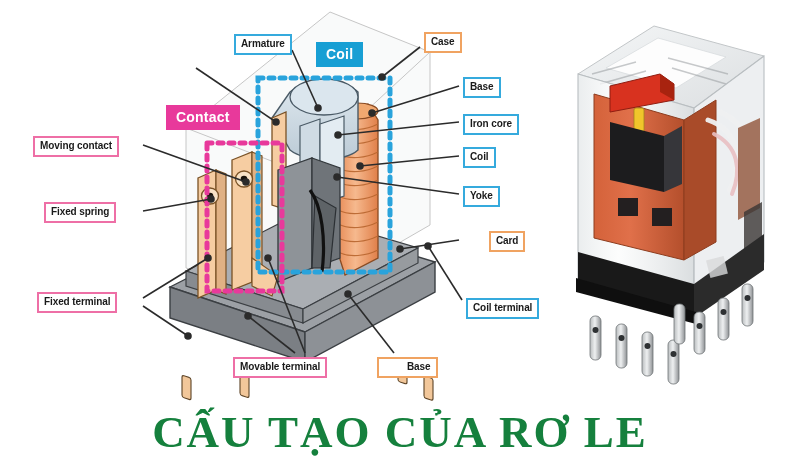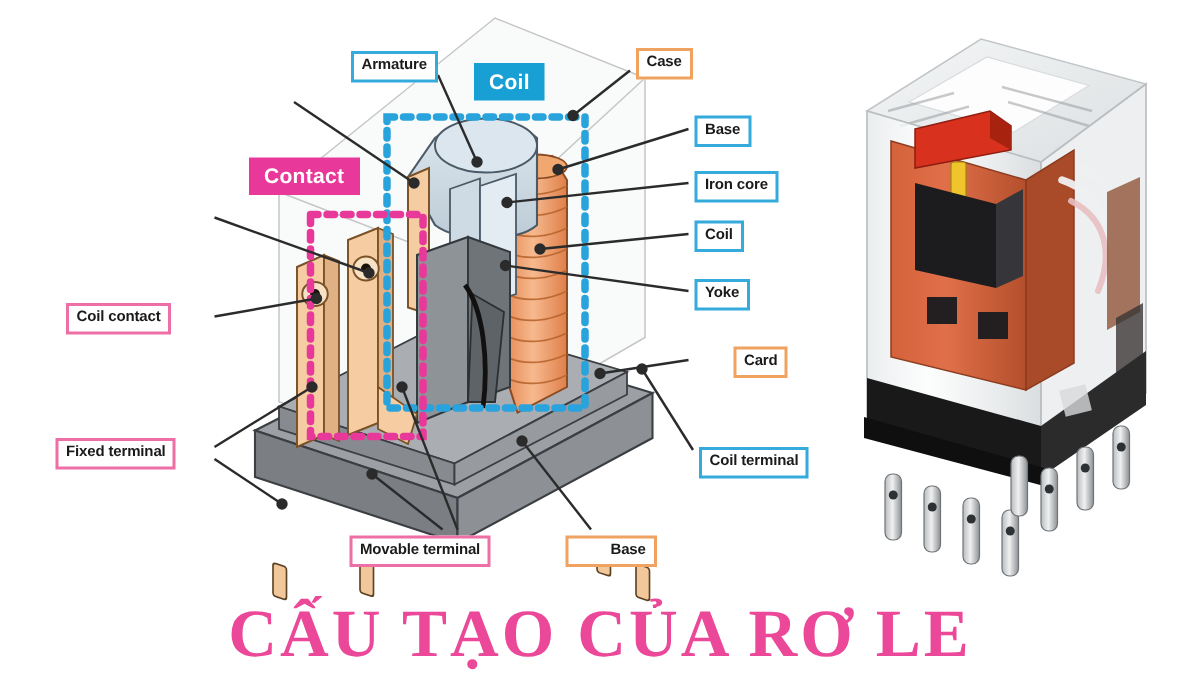--- a/index.html
+++ b/index.html
@@ -56,28 +56,28 @@
     letter-spacing: 0.2px;
     z-index: 41;
   }
   .grp.coilgrp    { background: #189fd4; }
   .grp.contactgrp { background: #e8399b; }
 
   
   #title {
     position: absolute;
     left: 0;
-    top: 396px;
+    top: 406px;
     width: 800px;
     text-align: center;
     font-family: "Liberation Serif", "DejaVu Serif", serif;
     font-weight: 700;
     font-size: 45px;
     letter-spacing: 2px;
-    color: #ec4899;
+    color: #15803d;
     z-index: 5;
   }
 
   
   #photo {
     position: absolute;
     left: 548px;
     top: 12px;
     width: 252px;
     height: 380px;
@@ -224,21 +224,22 @@
   <div class="grp coilgrp" style="left:316px; top:42px;">Coil</div>
   <div class="grp contactgrp" style="left:166px; top:105px;">Contact</div>
 
   <div class="lbl blue" style="left:234px; top:34px;">Armature</div>
   <div class="lbl orange" style="left:424px; top:32px;">Case</div>
   <div class="lbl blue" style="left:463px; top:77px;">Base</div>
   <div class="lbl blue" style="left:463px; top:114px;">Iron core</div>
   <div class="lbl blue" style="left:463px; top:147px;">Coil</div>
   <div class="lbl blue" style="left:463px; top:186px;">Yoke</div>
   <div class="lbl orange" style="left:463px; top:231px;margin-left:26px;">Card</div>
-  <div class="lbl pink" style="left:44px; top:202px;">Coil contact</div>
+  <div class="lbl pink" style="left:33px; top:136px;">Moving contact</div>
+  <div class="lbl pink" style="left:44px; top:202px;">Fixed spring</div>
   <div class="lbl pink" style="left:37px; top:292px;">Fixed terminal</div>
   <div class="lbl pink" style="left:233px; top:357px;text-align:right;">Movable terminal</div>
   <div class="lbl orange" style="left:377px; top:357px;padding-left:28px;">Base</div>
   <div class="lbl blue" style="left:466px; top:298px;">Coil terminal</div>
 
   <svg id="photo" viewBox="0 0 252 380">
     <defs>
       <linearGradient id="gClear" x1="0" y1="0" x2="1" y2="0">
         <stop offset="0%" stop-color="#e9eced" stop-opacity="0.95"></stop>
         <stop offset="35%" stop-color="#fbfcfc" stop-opacity="0.7"></stop>

